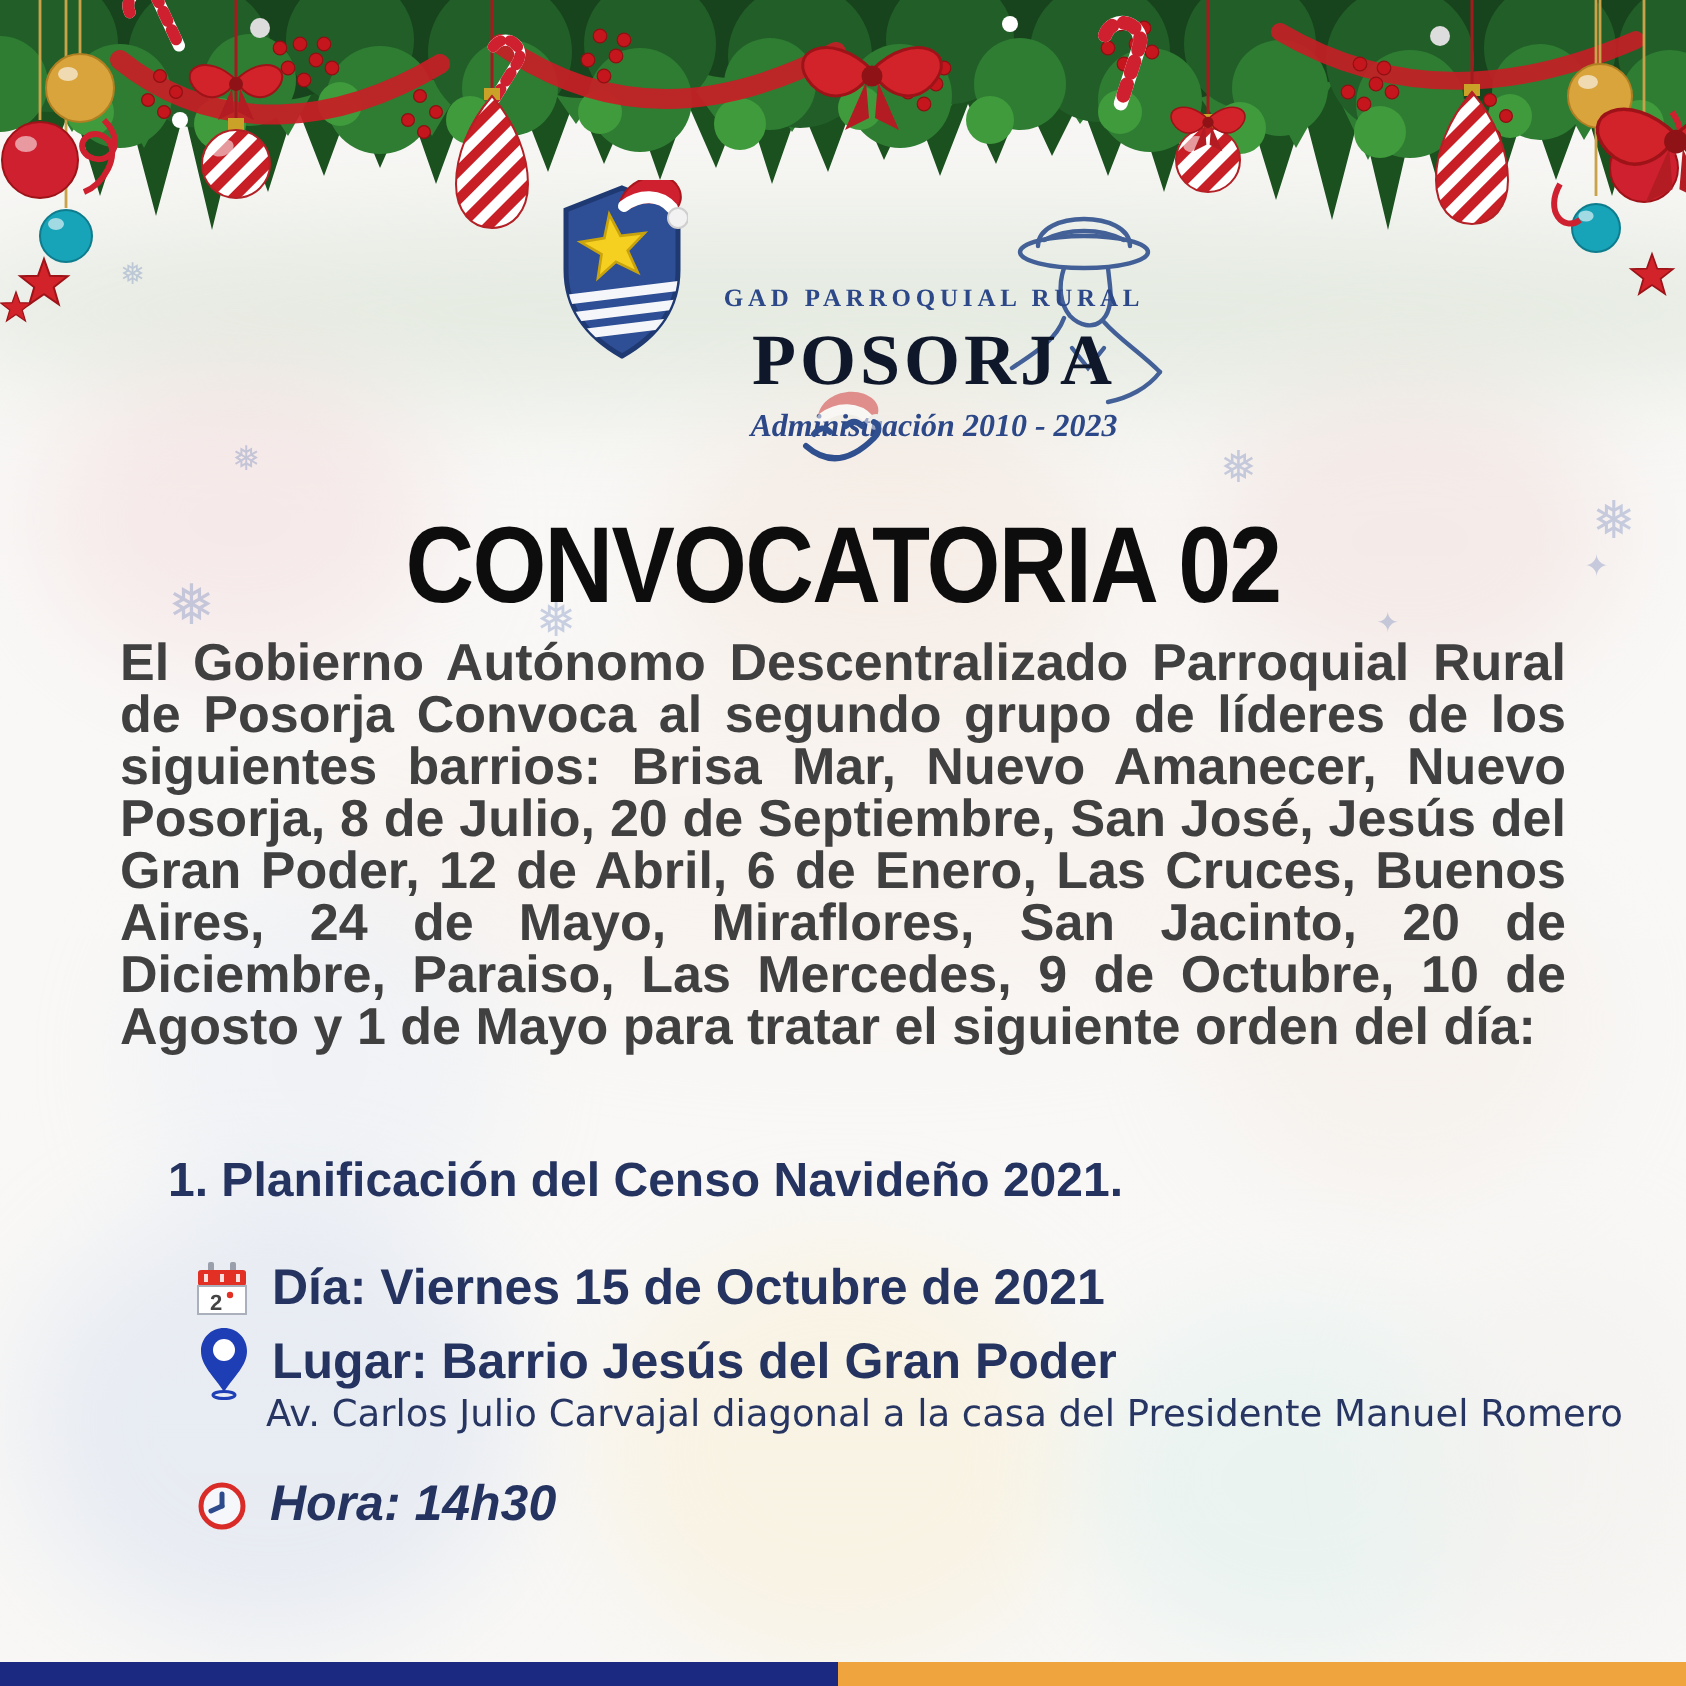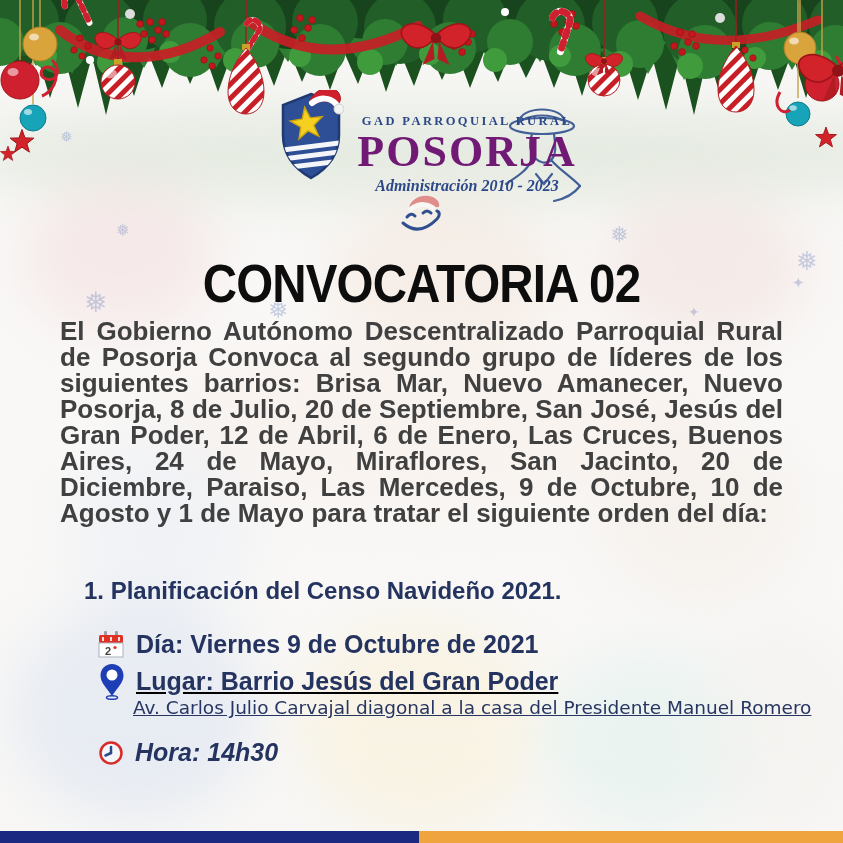--- a/index.html
+++ b/index.html
@@ -7,40 +7,40 @@
     background:#f3f1ee;font-family:"Liberation Sans",sans-serif;}
   
   .blob{position:absolute;border-radius:50%;filter:blur(26px);z-index:0;}
   .veil{position:absolute;inset:0;z-index:1;
     background:linear-gradient(180deg,rgba(255,255,255,.40),rgba(255,255,255,.52) 40%,rgba(255,255,255,.44));}
   .snow{position:absolute;z-index:2;color:#4a67ad;opacity:.28;font-family:"DejaVu Sans",sans-serif;}
   .layer{position:absolute;z-index:3;}
   
   .logo-text{position:absolute;left:336px;top:114px;width:262px;text-align:center;z-index:4;}
   .org-small{font-family:"Liberation Serif",serif;font-weight:700;font-size:12.5px;
-    letter-spacing:2.4px;color:#2c4888;white-space:nowrap;}
-  .org-name{font-family:"Liberation Serif",serif;font-weight:700;font-size:44px;line-height:44px;
-    letter-spacing:2px;color:#701a75;margin-top:1px;}
+    letter-spacing:2.4px;color:#2c4888;white-space:nowrap;margin-top:28px;}
+  .org-name{font-family:"Liberation Serif",serif;font-weight:700;font-size:36px;line-height:44px;
+    letter-spacing:2px;color:#0f172a;margin-top:1px;}
   .admin{font-family:"Liberation Serif",serif;font-style:italic;font-weight:700;font-size:16px;
     color:#2c4888;margin-top:3px;white-space:nowrap;}
   .campaign-row{position:absolute;left:0;right:0;top:198px;display:flex;justify-content:center;
     align-items:flex-start;gap:4px;z-index:4;}
   .campaign{font-family:"DejaVu Serif",serif;font-style:italic;font-weight:700;font-size:38px;
     color:#2c4888;letter-spacing:1px;}
   
   .title{position:absolute;left:0;right:0;top:252px;text-align:center;color:#0d0d0d;
     font-weight:700;font-size:54px;letter-spacing:-1px;transform:scaleX(.88);transform-origin:center;z-index:4;}
   .body-par{position:absolute;left:60px;top:318px;width:723px;color:#404040;font-weight:700;
     font-size:26px;line-height:26px;text-align:justify;z-index:4;}
   .agenda{position:absolute;left:84px;top:577px;color:#24335f;font-weight:700;font-size:24px;z-index:4;}
   
   .row{position:absolute;left:98px;display:flex;align-items:center;gap:11px;z-index:4;}
   .row .lbl{color:#24335f;font-weight:700;font-size:25px;white-space:nowrap;}
   .address{position:absolute;left:133px;top:697px;color:#273562;font-weight:400;
-    font-family:"DejaVu Sans",sans-serif;font-size:18.5px;white-space:nowrap;z-index:4;text-decoration:underline;}
+    font-family:"DejaVu Sans",sans-serif;font-size:18.5px;white-space:nowrap;z-index:4;}
   
   .footer{position:absolute;left:0;right:0;top:762px;text-align:center;color:#111;
     font-weight:700;font-size:23px;line-height:25px;z-index:4;}
   .bar{position:absolute;top:831px;height:12px;z-index:5;}
   .bar-blue{left:0;width:419px;background:#1b2a80;}
   .bar-yellow{left:419px;width:424px;background:#f0a43e;}
   svg{display:block;}
 </style>
 </head>
 <body>
@@ -371,24 +371,24 @@
       <rect x="6" y="0" width="3" height="6" rx="1" fill="#9aa0ab"></rect>
         <rect x="17" y="0" width="3" height="6" rx="1" fill="#9aa0ab"></rect>
       <rect x="1" y="4" width="24" height="8" rx="1.5" fill="#e23025"></rect>
       <rect x="4" y="6" width="2" height="4" fill="#fff" opacity=".85"></rect>
         <rect x="12" y="6" width="2" height="4" fill="#fff" opacity=".85"></rect>
         <rect x="20" y="6" width="2" height="4" fill="#fff" opacity=".85"></rect>
       <rect x="1" y="12" width="24" height="14" fill="#ffffff" stroke="#aab1bd" stroke-width="1"></rect>
       <circle cx="17" cy="16.5" r="1.6" fill="#e23025"></circle>
       <text x="7" y="24" font-size="11" font-weight="bold" font-family="Liberation Sans, sans-serif" fill="#444">2</text>
     </svg>
-    <span class="lbl">Día: Viernes 9 de Octubre de 2021</span>
-  </div>
-
-  <div class="row" style="top:662px;text-decoration:underline;">
+    <span class="lbl">Día: Viernes 15 de Octubre de 2021</span>
+  </div>
+
+  <div class="row" style="top:662px;">
     <svg width="26" height="38" viewBox="0 0 26 38" style="margin-left:1px;">
       <path d="M13,2 C6.5,2 1.5,7 1.5,13.5 C1.5,21 8,26 13,34 C18,26 24.5,21 24.5,13.5 C24.5,7 19.5,2 13,2 Z" fill="#1e3eb5"></path>
       <circle cx="13" cy="13" r="5.5" fill="#ffffff"></circle>
       <ellipse cx="13" cy="35.5" rx="5.5" ry="1.8" fill="none" stroke="#1e3eb5" stroke-width="1.5"></ellipse>
     </svg>
     <span class="lbl">Lugar: Barrio Jesús del Gran Poder</span>
   </div>
 
   <div class="address">Av. Carlos Julio Carvajal diagonal a la casa del Presidente Manuel Romero</div>
 

